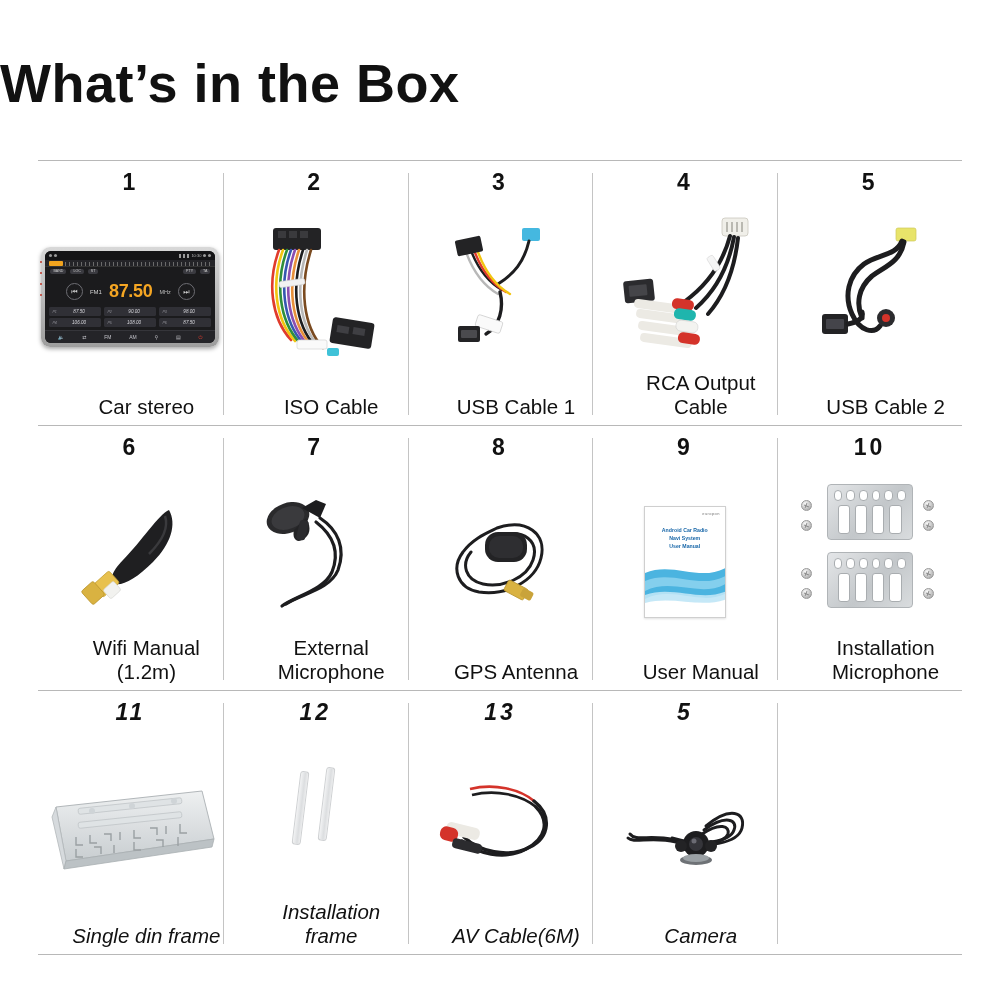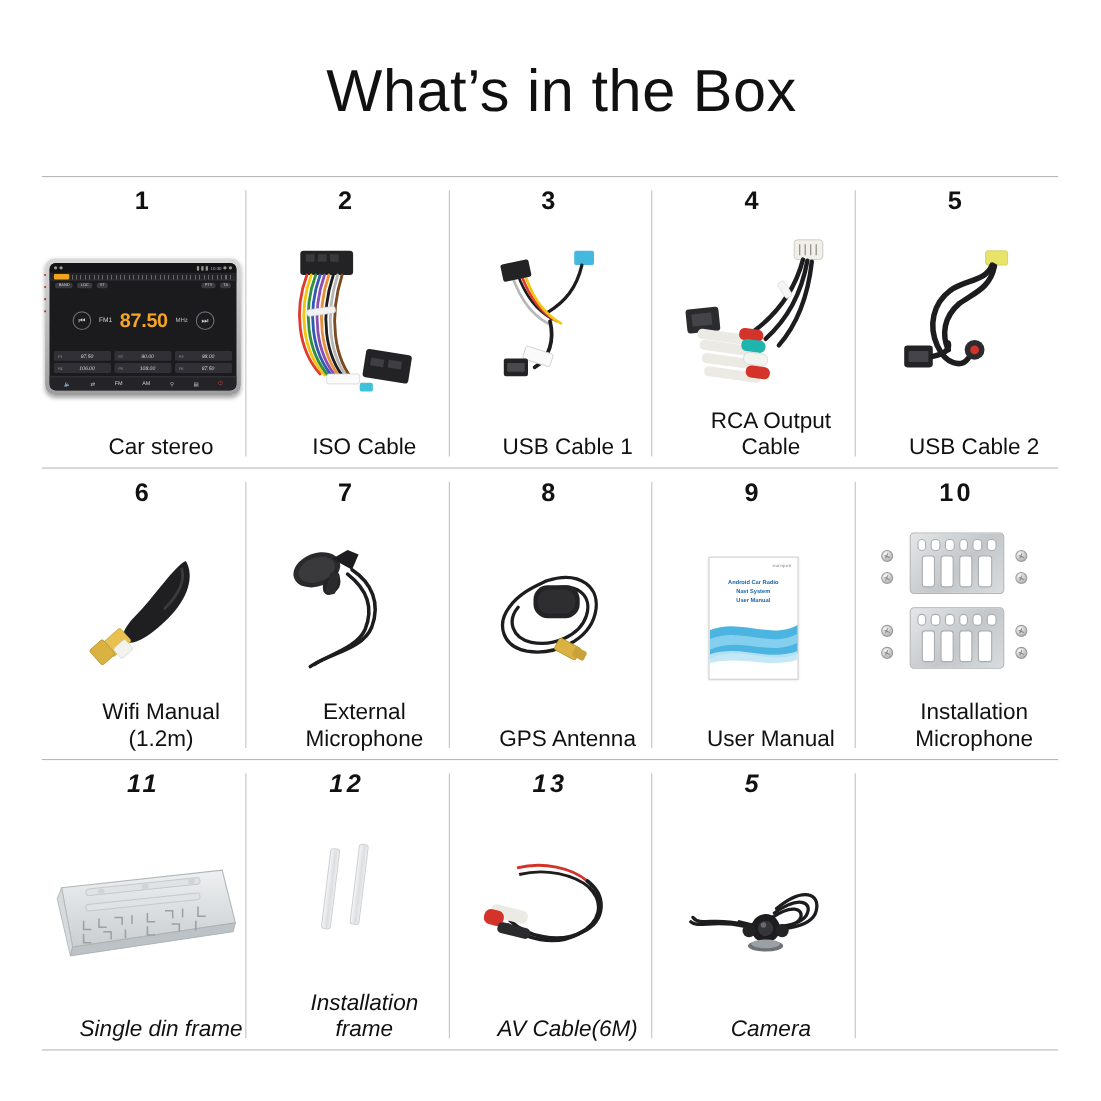--- a/index.html
+++ b/index.html
@@ -13,27 +13,26 @@
   #page {
     position: relative;
     width: 1001px; height: 1001px;
     background: #fff;
   }
 
   
   .title {
     position: absolute;
     top: 54px; left: 0; right: 0;
-    text-align: center;
+    text-align: left;
     font-size: 54px;
-    font-weight: normal;
+    font-weight: bold;
     letter-spacing: 0.5px;
     color: #111;
     line-height: 1.1;
-    margin-left: 20px;
   }
 
   
   .grid {
     position: absolute;
     left: 38px;
     top: 160px;
     width: 924px;
   }
   .row {
@@ -91,21 +90,21 @@
     color: #111;
     text-align: center;
     line-height: 1.16;
     padding-bottom: 6px;
     width: 100%;
   }
   .caption .ln { display: block; padding-left: 32px; }
 
   
   .stereo {
-    width: 178px; height: 124px;
+    width: 178px; height: 100px;
     border-radius: 9px;
     background: linear-gradient(#d8d8d8, #9d9d9d);
     padding: 4px;
     box-shadow: 0 2px 4px rgba(0,0,0,.35);
     position: relative;
   }
   .stereo-screen {
     width: 100%; height: 100%;
     background: #1b1b1d;
     border-radius: 6px;

